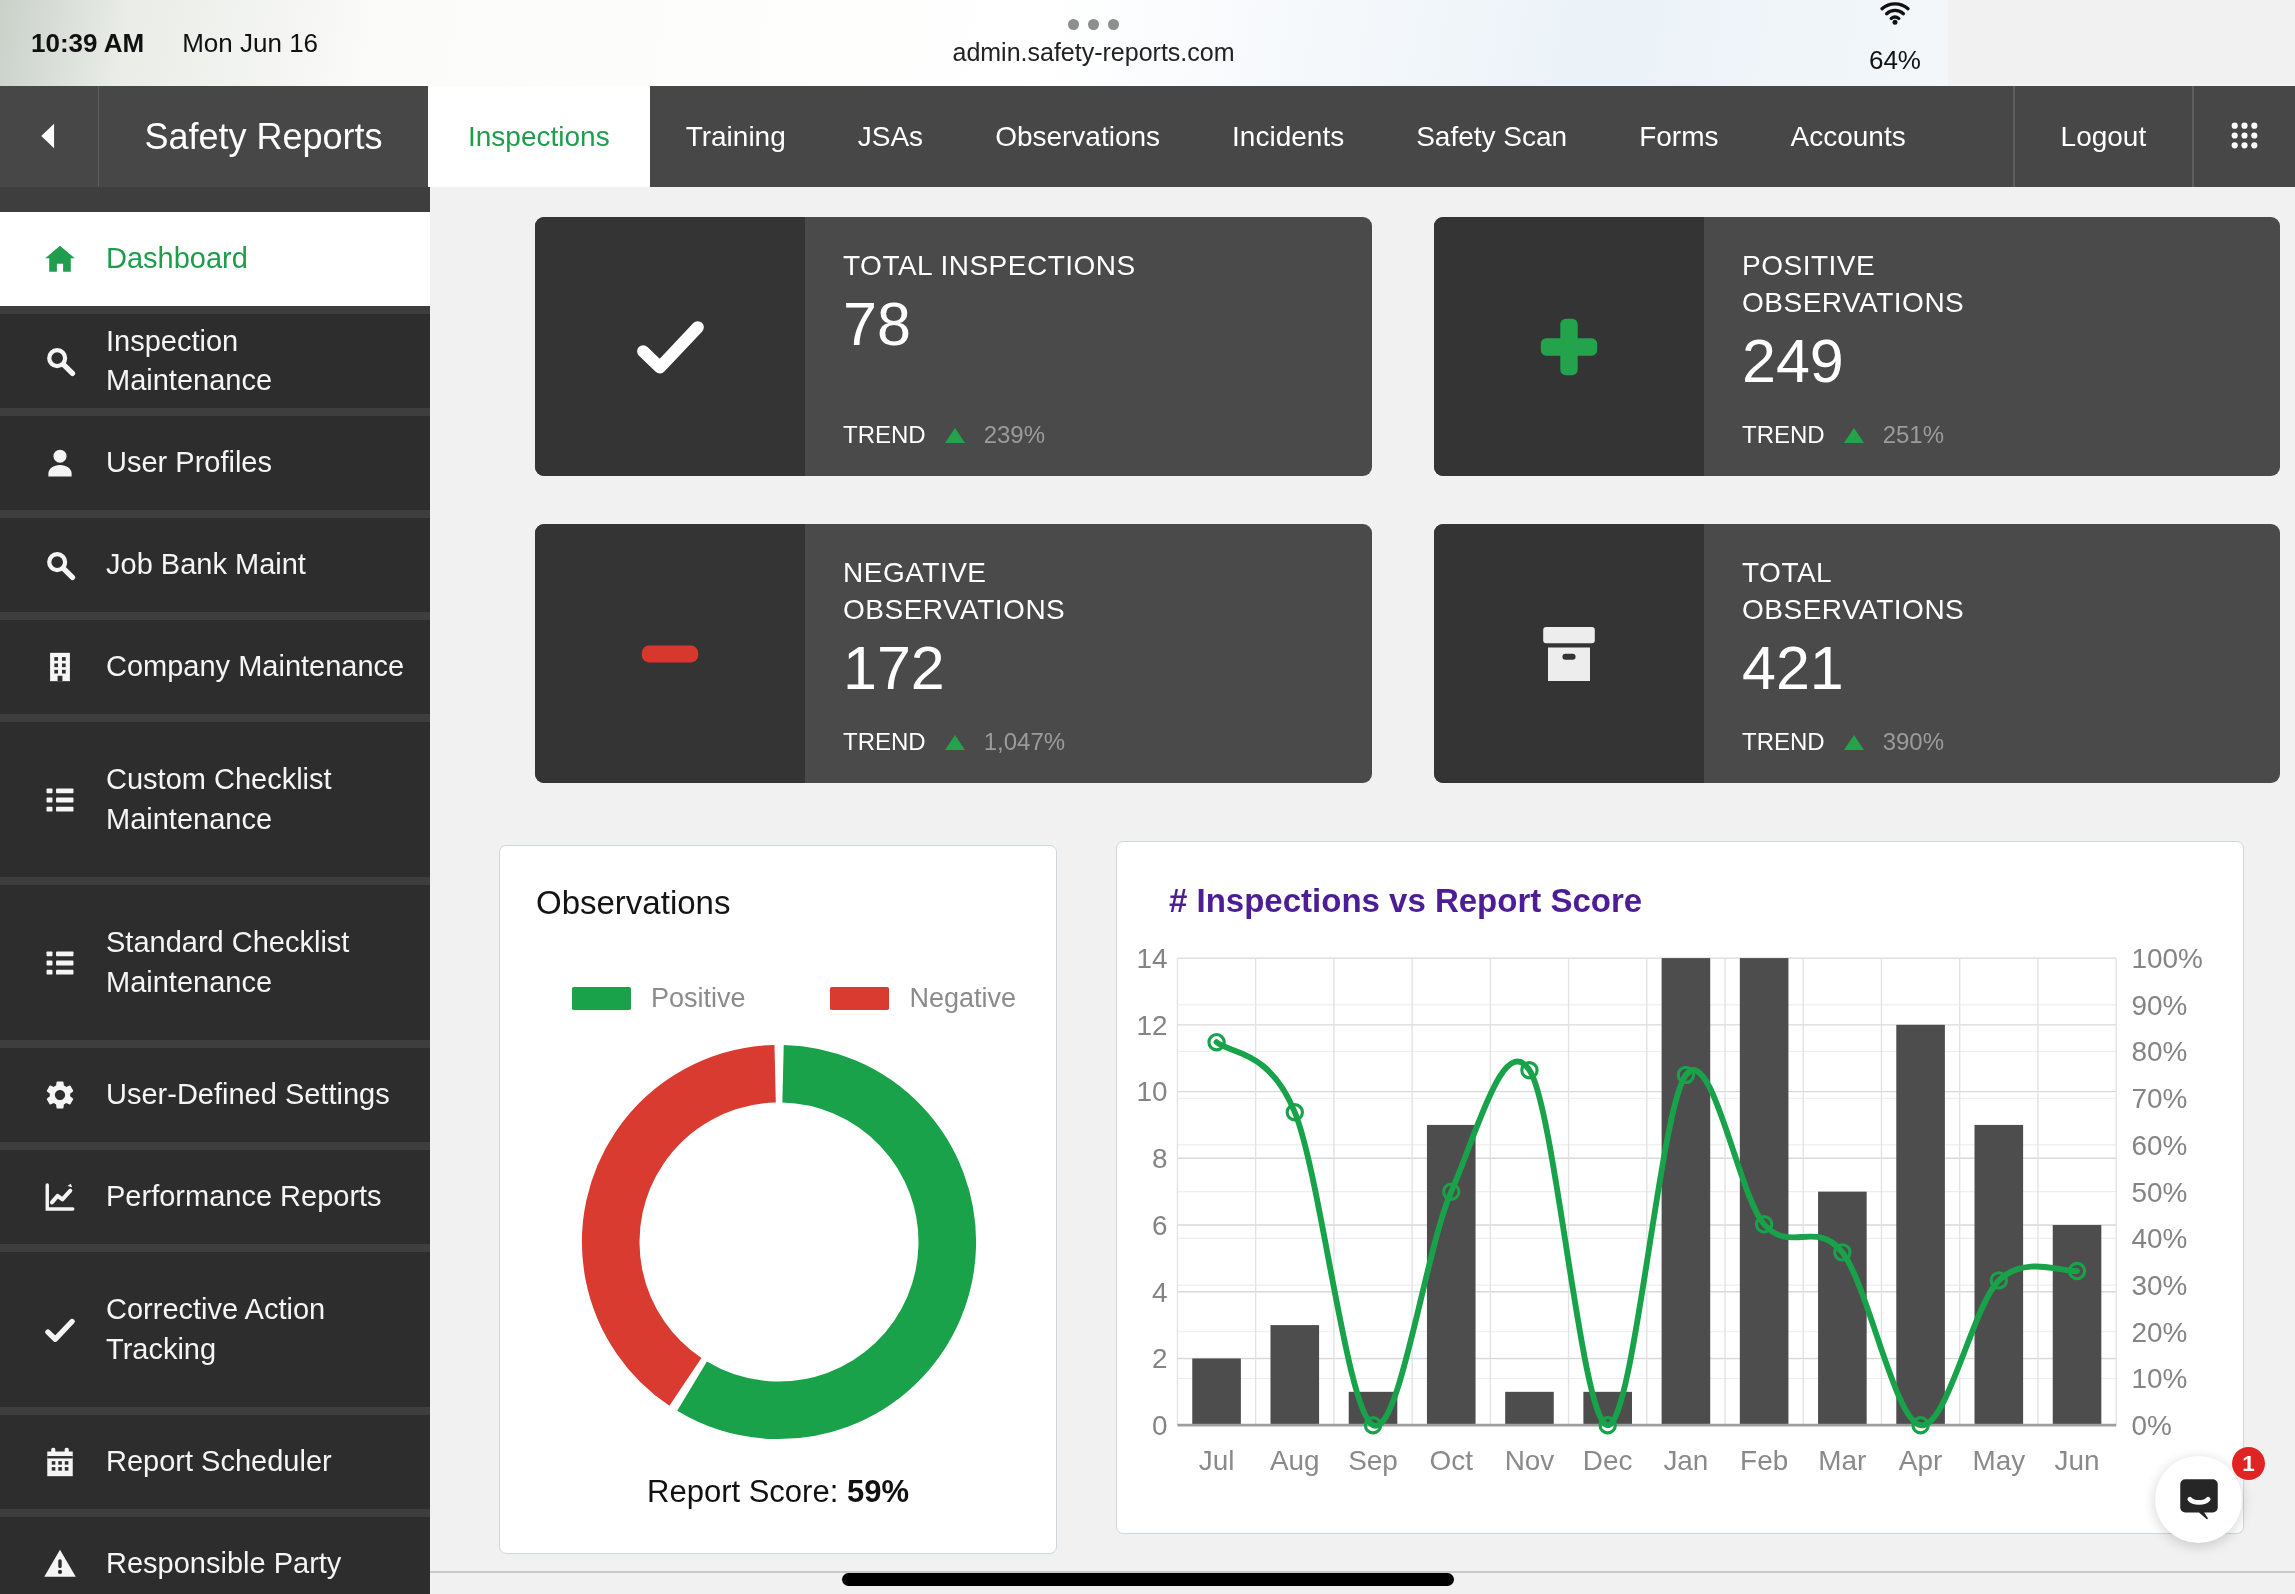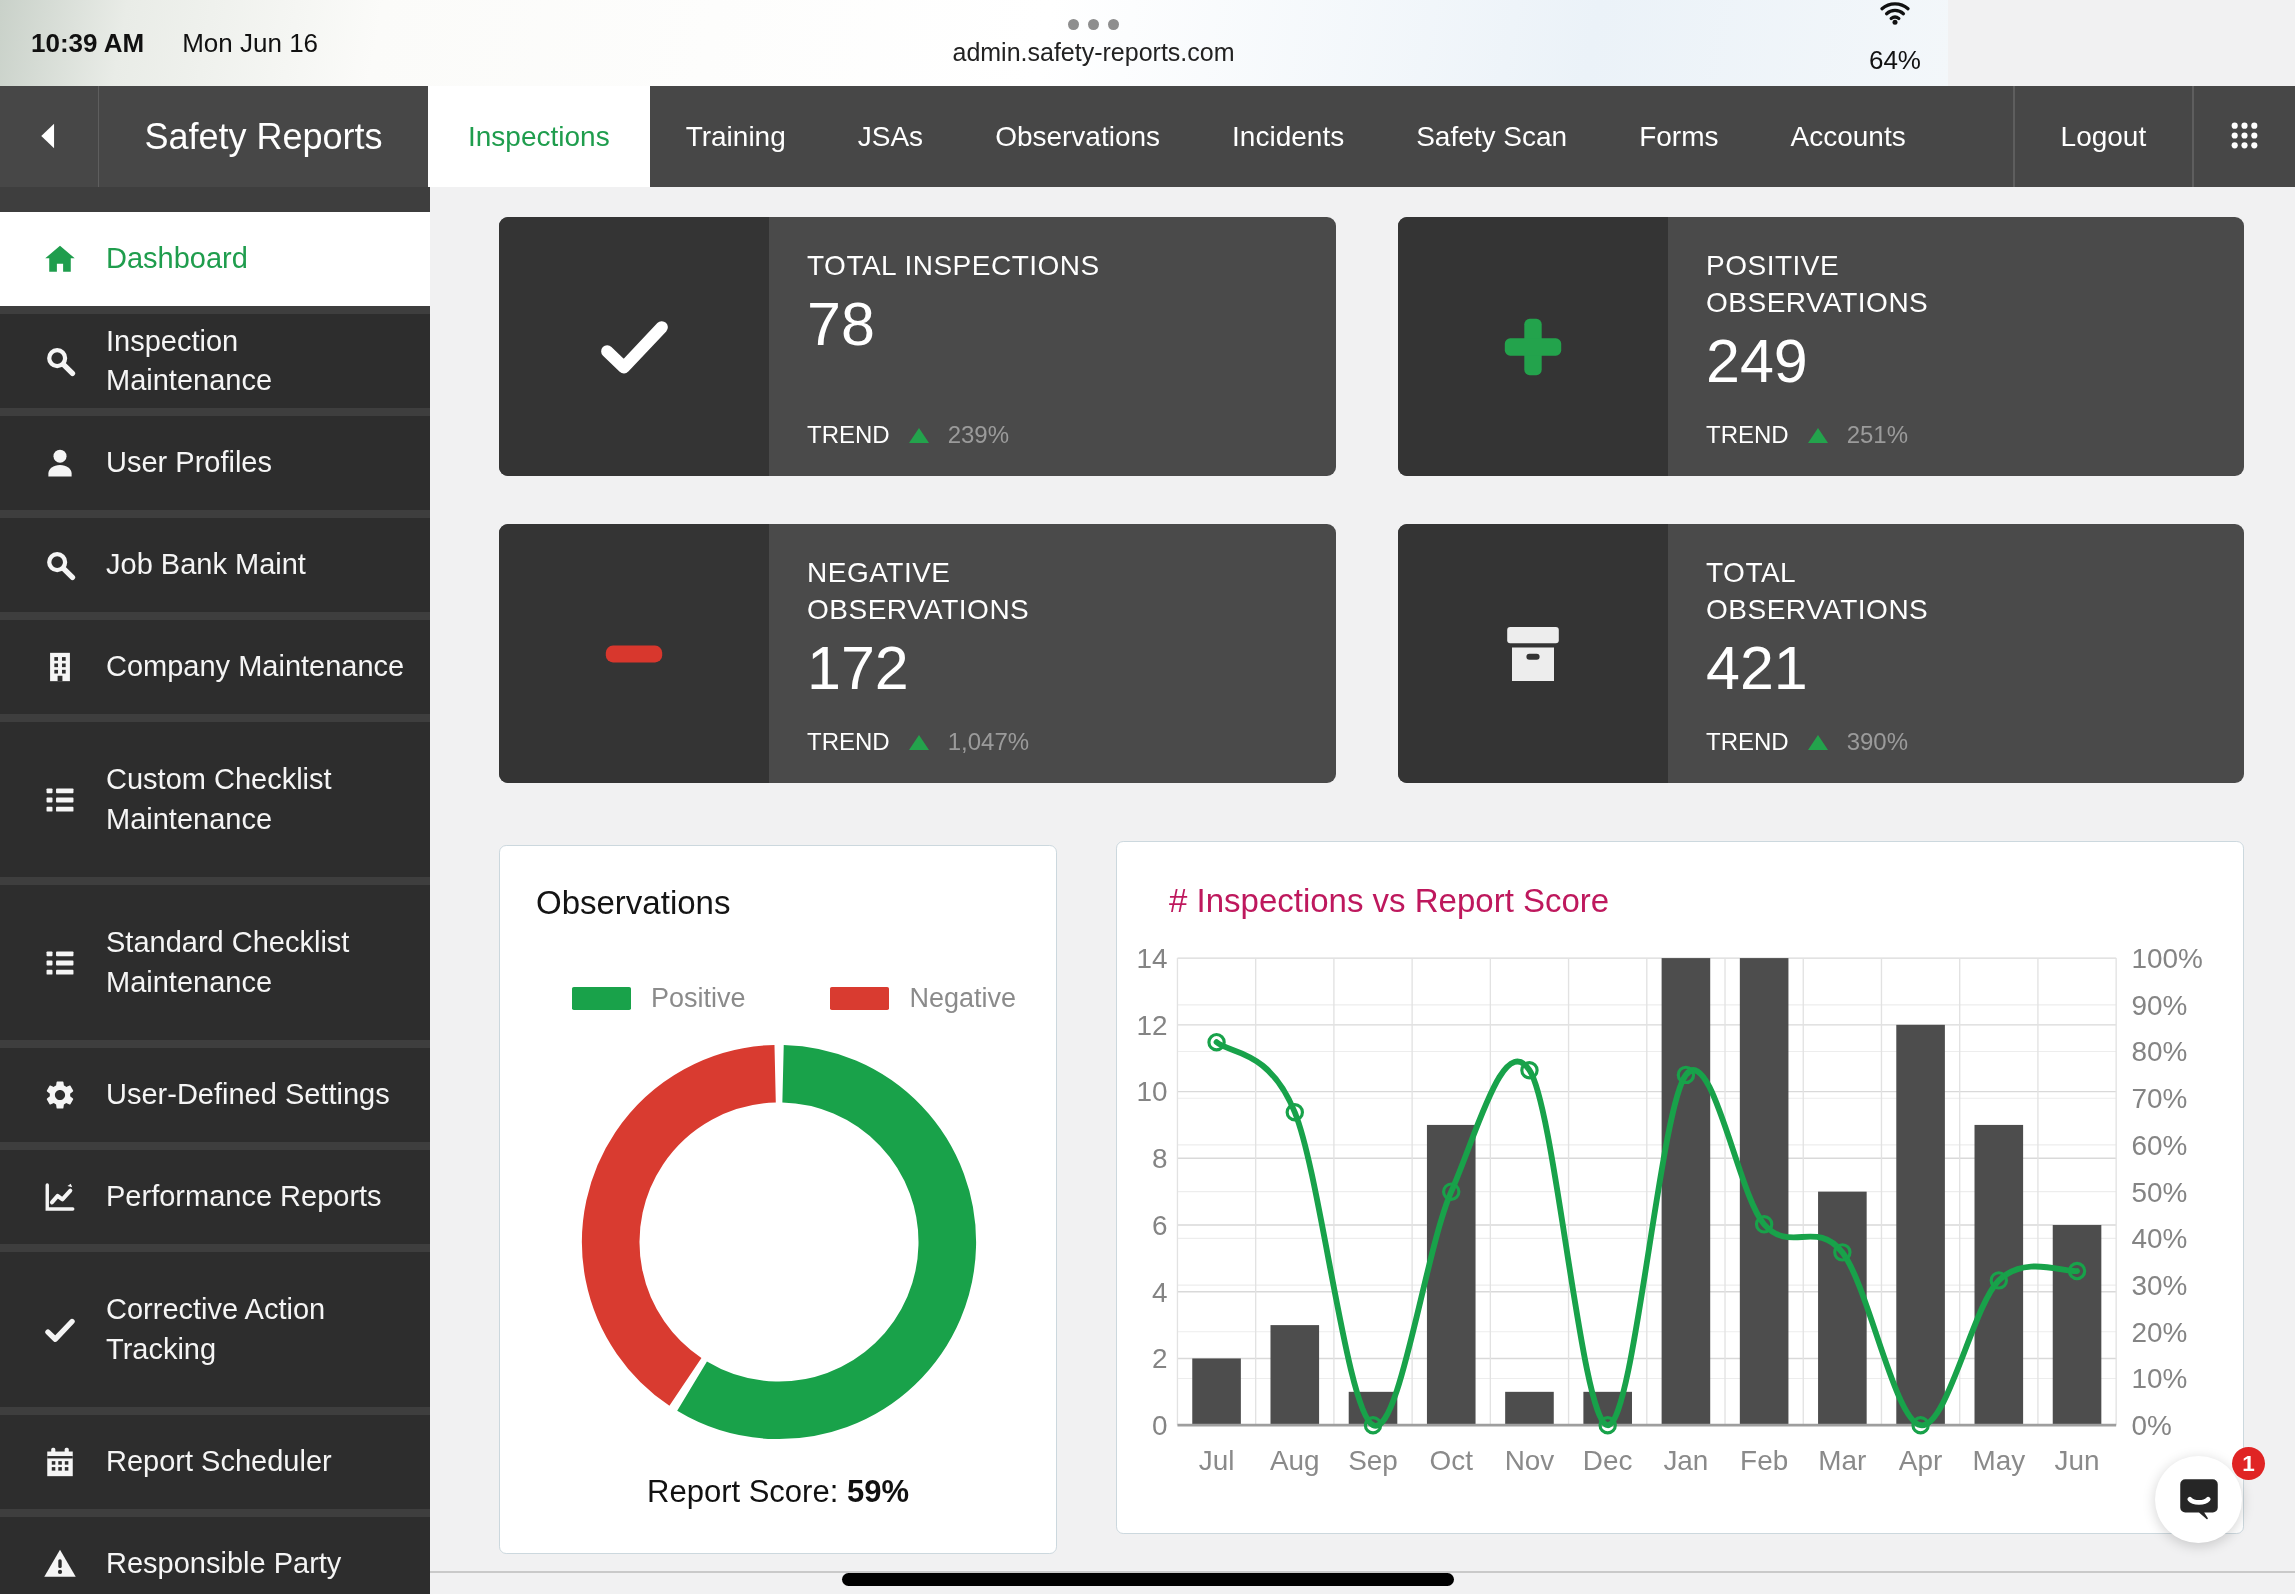--- a/index.html
+++ b/index.html
@@ -38,40 +38,40 @@
   .side-item{background:#2d2d2d;color:#f5f5f5;display:flex;align-items:center;gap:27px;
     padding:0 18px 0 41px;margin-bottom:8px;min-height:94px;font-size:29px;line-height:1.35;cursor:pointer;}
   .side-item.two{min-height:155px;}
   .side-item .s-ico{width:38px;flex:0 0 38px;display:flex;align-items:center;justify-content:center;}
   .side-item.active{background:#ffffff;color:#1f9d4d;}
   .side-item .s-label{max-width:306px;}
 
   
   .main{position:absolute;left:430px;top:187px;width:1865px;height:1408px;background:#f1f1f2;}
 
-  .stat-card{position:absolute;height:259px;border-radius:9px;overflow:hidden;display:flex;background:#4a4a4a;}
+  .stat-card{position:absolute;height:259px;border-radius:9px;overflow:hidden;display:flex;background:#4a4a4a;margin-left:36px;}
   .stat-icon{width:270px;flex:0 0 270px;background:#343434;display:flex;align-items:center;justify-content:center;}
   .stat-info{flex:1;display:flex;flex-direction:column;padding:31px 38px 27px 38px;}
   .stat-title{color:#fff;font-size:28px;line-height:1.32;letter-spacing:0.5px;max-width:297px;}
   .stat-value{color:#fff;font-size:61px;line-height:1.05;margin-top:7.2px;}
   .stat-trend{margin-top:auto;display:flex;align-items:center;gap:19px;font-size:24px;color:#fff;}
   .stat-trend .tri{width:0;height:0;border-left:10px solid transparent;border-right:10px solid transparent;border-bottom:15.3px solid #23a34c;display:inline-block;}
   .stat-trend .t-pct{color:#9b9b9b;}
 
   .card{position:absolute;background:#fff;border:1.8px solid #ccd8de;border-radius:7.2px;}
   .donut-card{left:69px;top:658px;width:558px;height:709px;}
   .card-title{position:absolute;left:36px;top:38px;font-size:33px;color:#141414;}
   .legend{position:absolute;left:16px;top:137px;width:100%;display:flex;justify-content:center;align-items:center;gap:20px;font-size:27px;color:#8b8b8b;}
   .legend .sw{width:59px;height:23.4px;border-radius:1.8px;display:inline-block;}
   .legend .lg-gap{width:45px;}
   .donut-wrap{position:absolute;left:72px;top:189px;width:414px;height:414px;}
   .report-score{position:absolute;left:0;top:628px;width:100%;text-align:center;font-size:31px;color:#111;}
 
   .chart-card{left:686px;top:654px;width:1128px;height:693px;}
-  .chart-title{position:absolute;left:52px;top:40px;font-size:33px;color:#be185d;}
+  .chart-title{position:absolute;left:52px;top:40px;font-size:33px;color:#4c1d95;font-weight:bold;}
   .chart-box{position:absolute;left:0;top:63px;width:1128px;height:630px;}
 
   .bottom-sep{position:absolute;left:0;top:1384px;width:1865px;height:1.8px;background:#c9c9c9;}
 
   
   .chat-fab{position:absolute;left:2155px;top:1456px;width:87px;height:87px;border-radius:50%;background:#fff;
     box-shadow:0 2.7px 12.6px rgba(0,0,0,.18);display:flex;align-items:center;justify-content:center;cursor:pointer;}
   .chat-badge{position:absolute;left:77px;top:-9px;width:33px;height:33px;border-radius:50%;background:#e02424;
     color:#fff;font-size:22.5px;font-weight:bold;display:flex;align-items:center;justify-content:center;}
   .home-indicator{position:absolute;left:842px;top:1573px;width:612px;height:12.6px;border-radius:7.2px;background:#000;}

